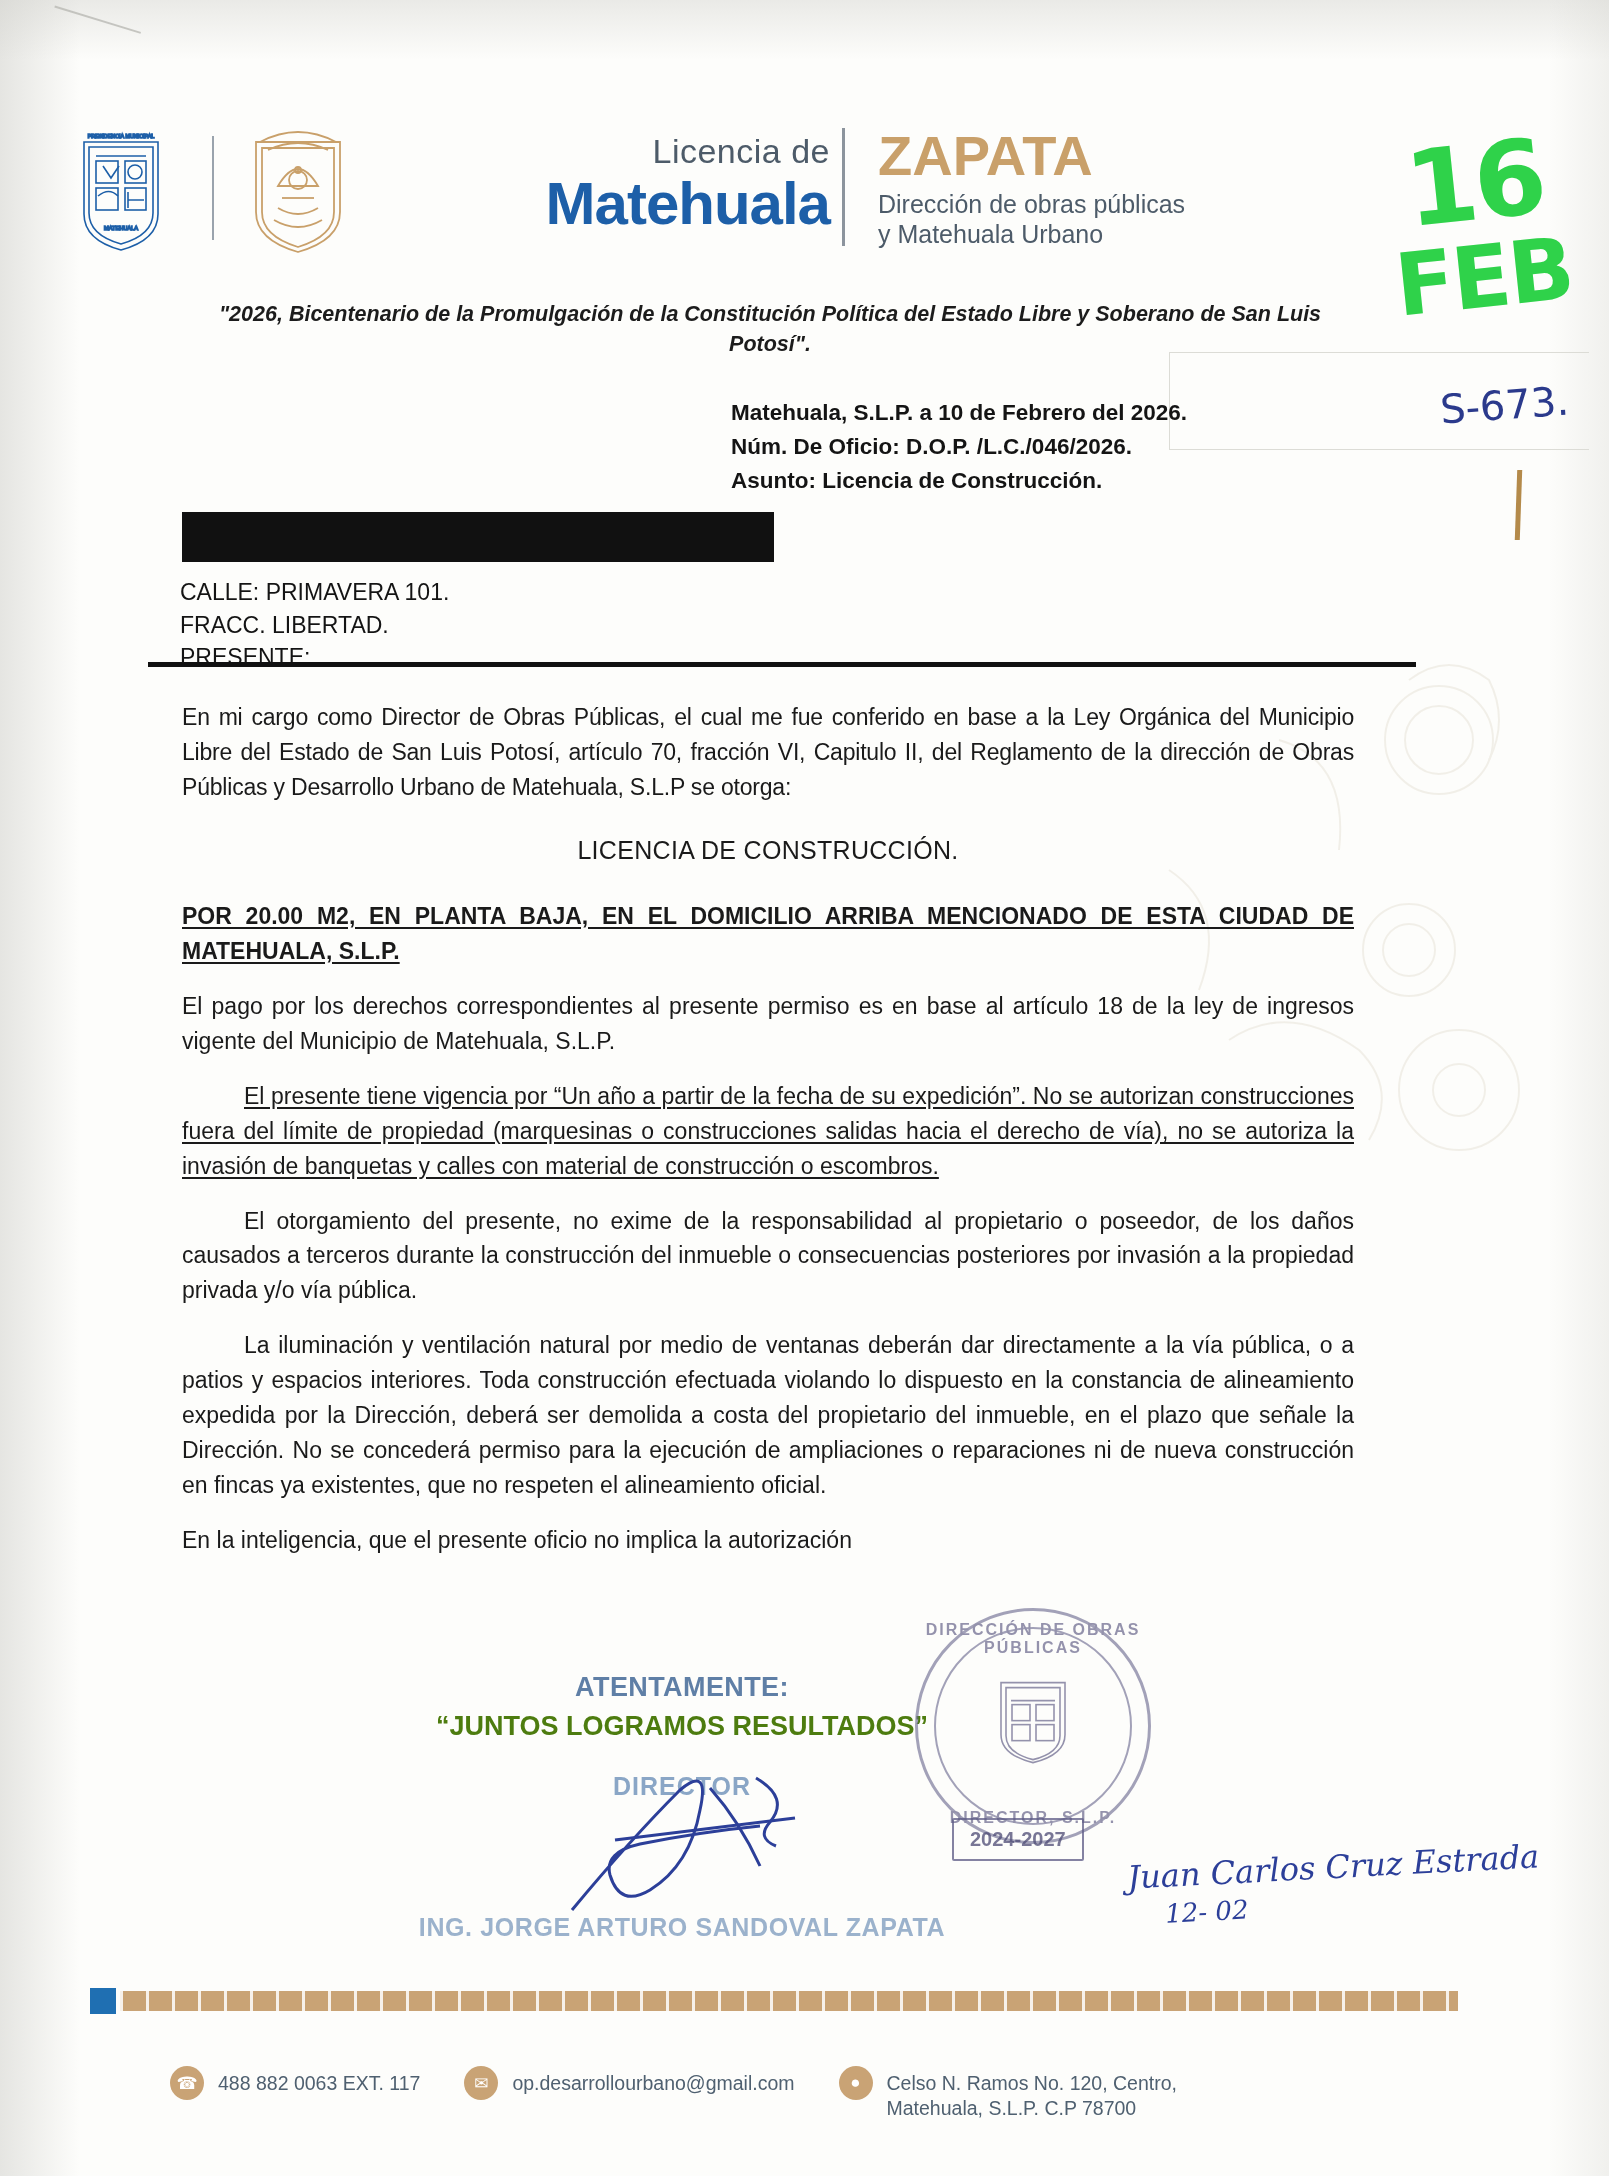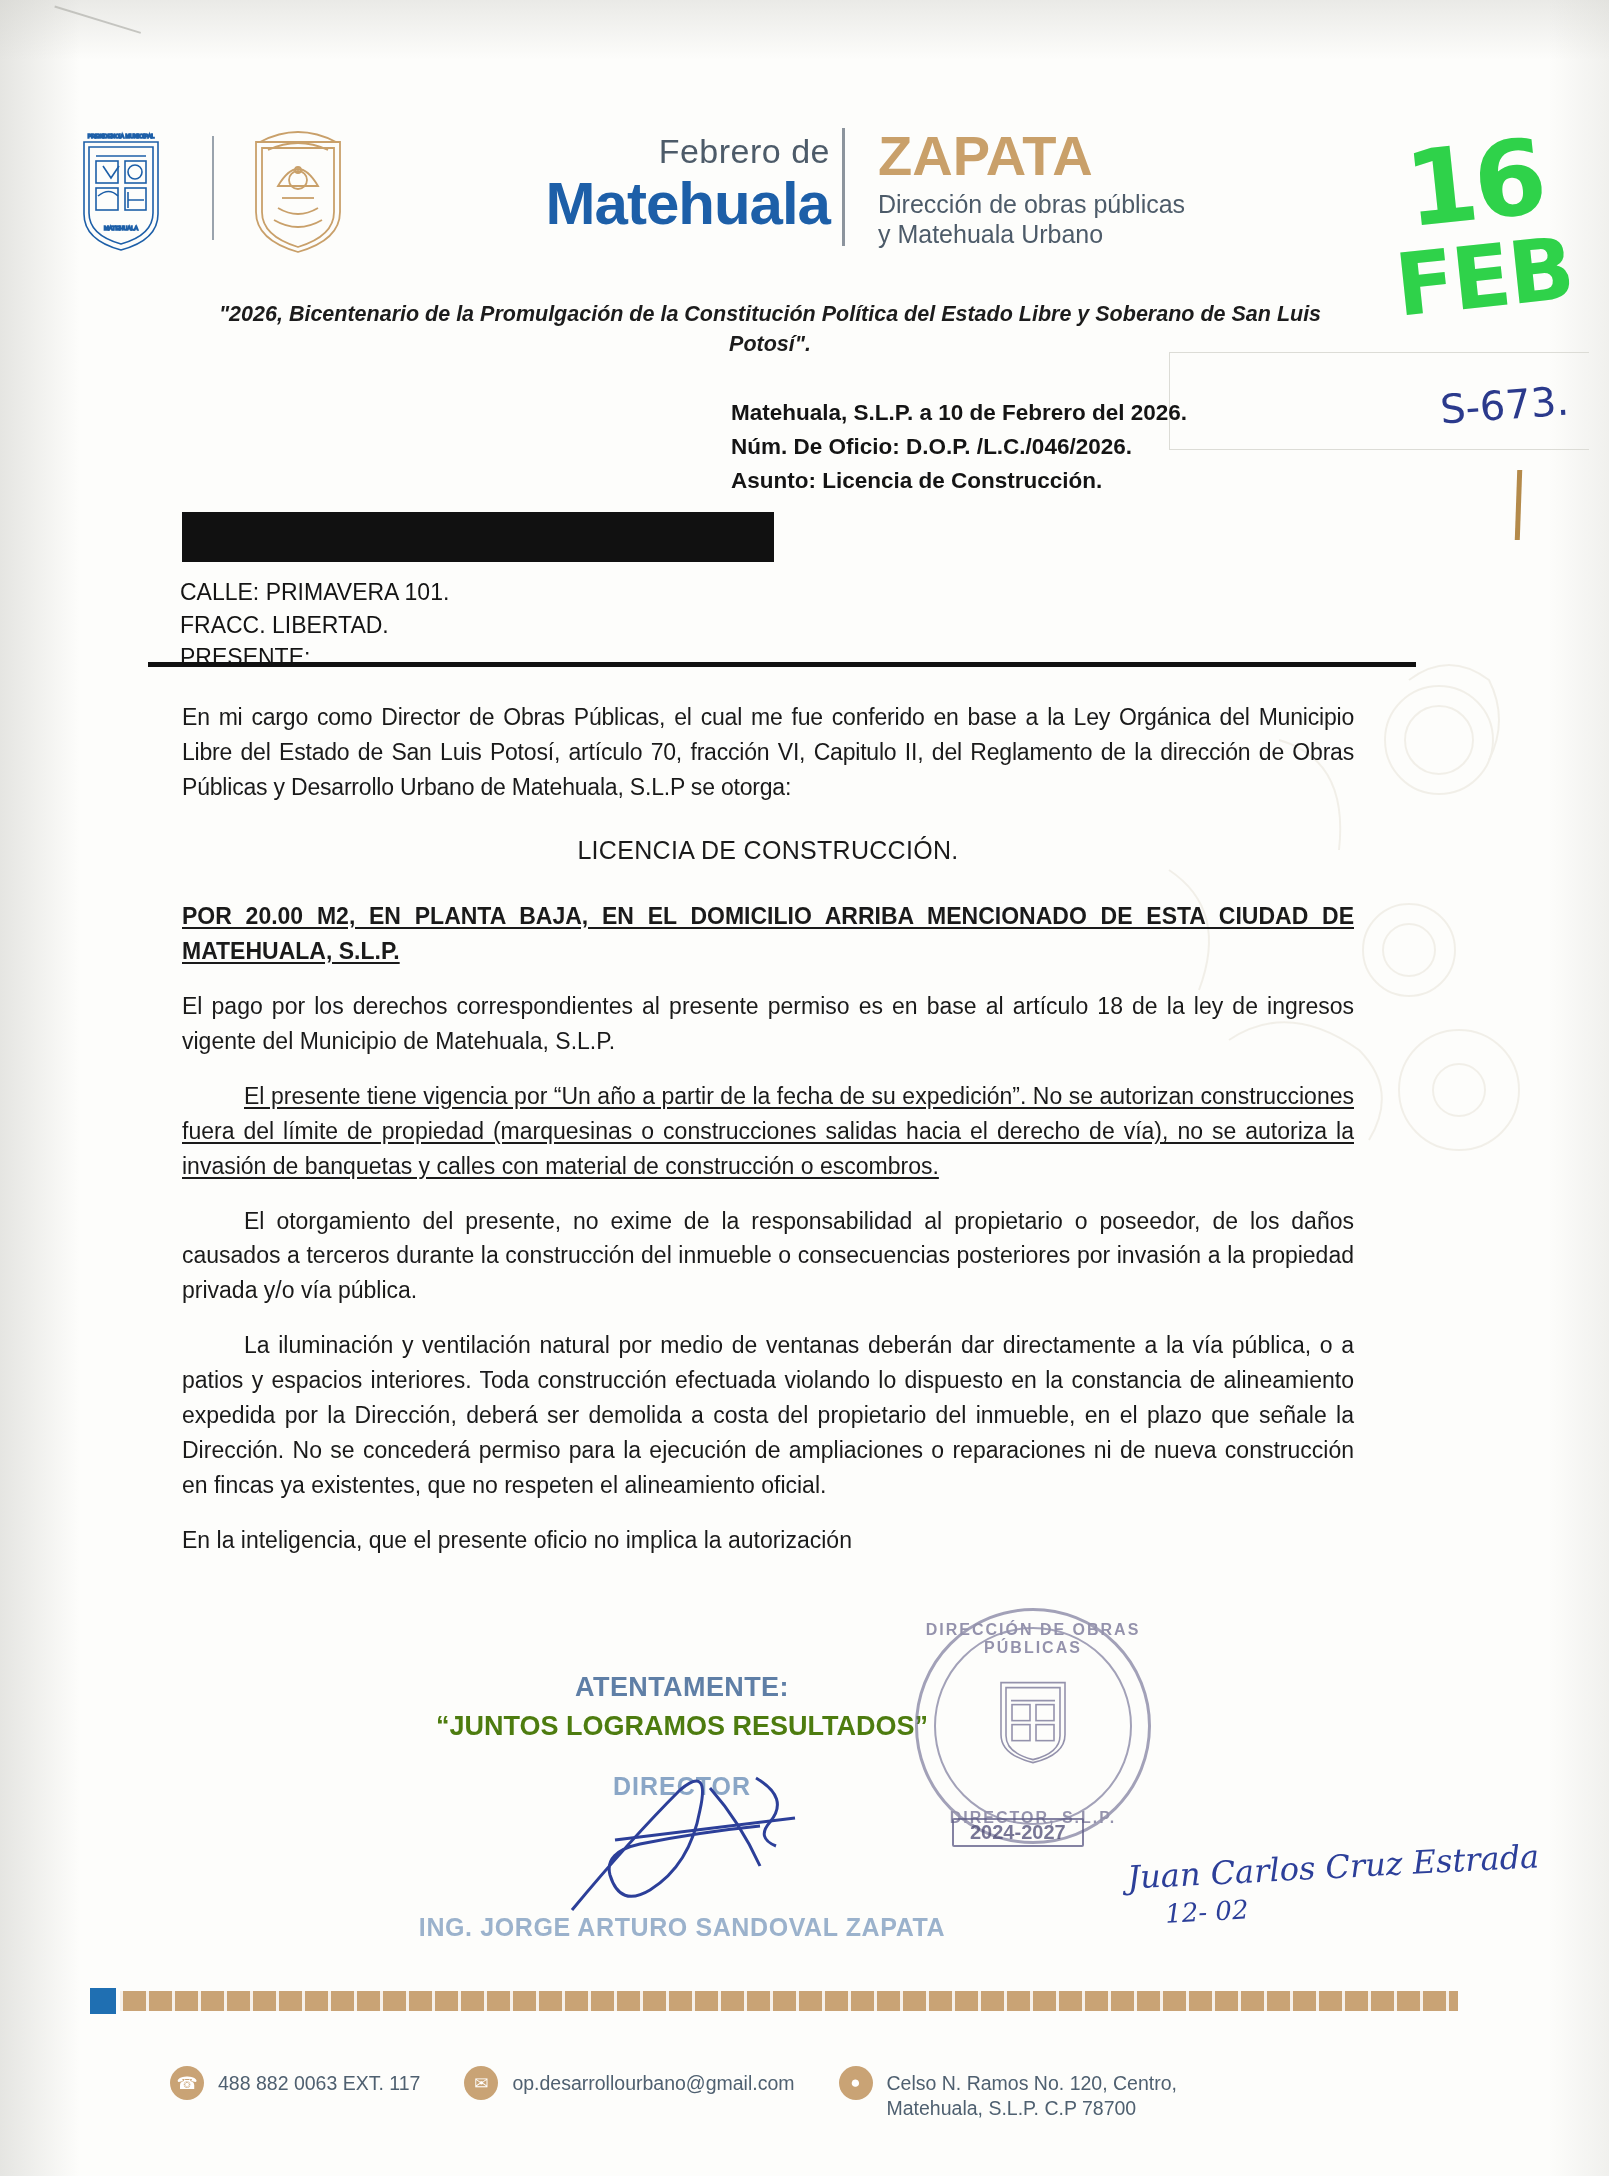--- a/index.html
+++ b/index.html
@@ -199,21 +199,21 @@
     position: absolute; inset: 16px; border-radius: 50%;
     border: 2px solid #6c6a90;
   }
   .seal .crest {
     position: absolute; left: 50%; top: 50%; transform: translate(-50%,-58%);
     width: 72px; height: 92px;
   }
   .seal-years {
     position: absolute; left: 952px; top: 1818px;
     border: 2px solid #5c5a85; color: #4c4a74;
-    font-size: 20px; font-weight: 700; padding: 1px 16px;
+    font-size: 20px; font-weight: 700; padding: 8px 16px;
     opacity: .75; border-radius: 2px;
   }
   .seal-arc-top, .seal-arc-bottom {
     position: absolute; left: 0; width: 100%; text-align: center;
     color: #55527d; font-weight: 700; font-size: 16px; letter-spacing: 2px;
   }
   .seal-arc-top { top: 10px; }
   .seal-arc-bottom { bottom: 14px; }
 
   
@@ -327,21 +327,21 @@
         <path d="M30 62 q20 -34 40 0 z"></path>
         <circle cx="50" cy="56" r="9"></circle>
         <path d="M34 74 h32"></path>
         <path d="M30 84 q20 12 40 0"></path>
         <path d="M26 96 q24 14 48 0"></path>
         <circle cx="50" cy="46" r="3"></circle>
       </g>
     </svg>
 
     <div class="gob-wrap">
-      <div class="gob-de">Febrero de</div>
+      <div class="gob-de">Licencia de</div>
       <div class="matehuala">Matehuala</div>
     </div>
 
     <div class="hdr-divider-2"></div>
 
     <div class="dopdu-wrap">
       <div class="dopdu">ZAPATA</div>
       <div class="dopdu-sub">
         <div>Dirección de obras públicas</div>
         <div>y Matehuala Urbano</div>

